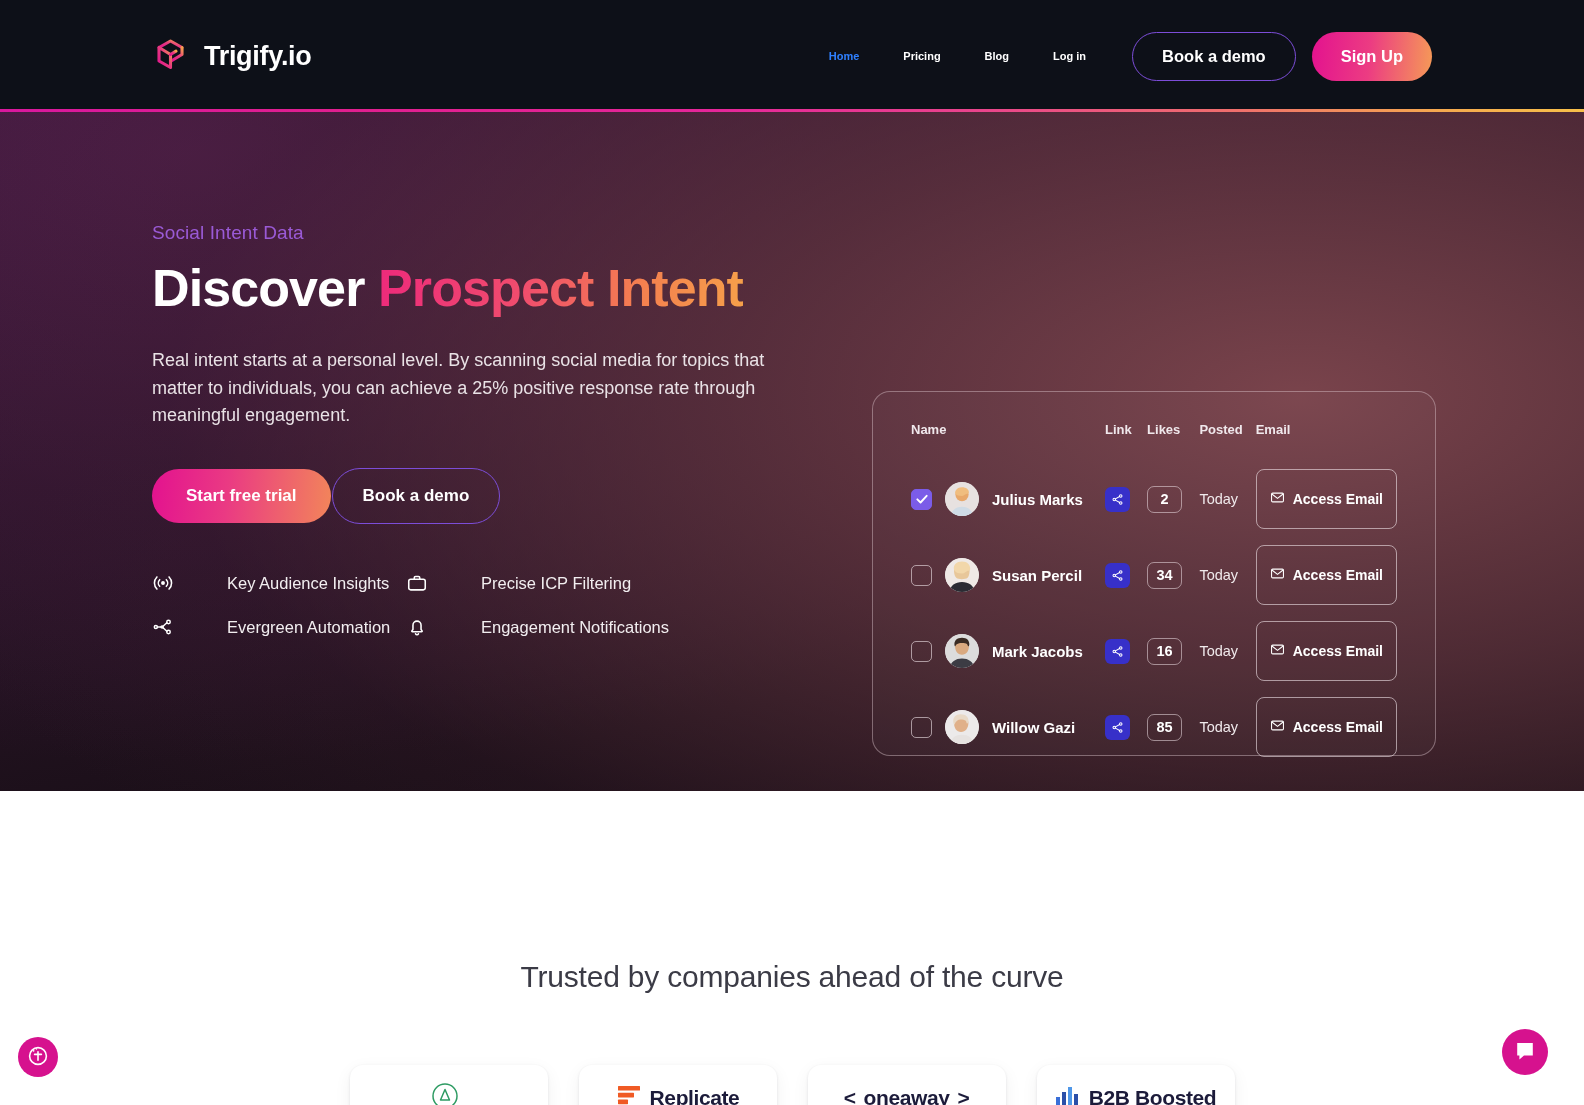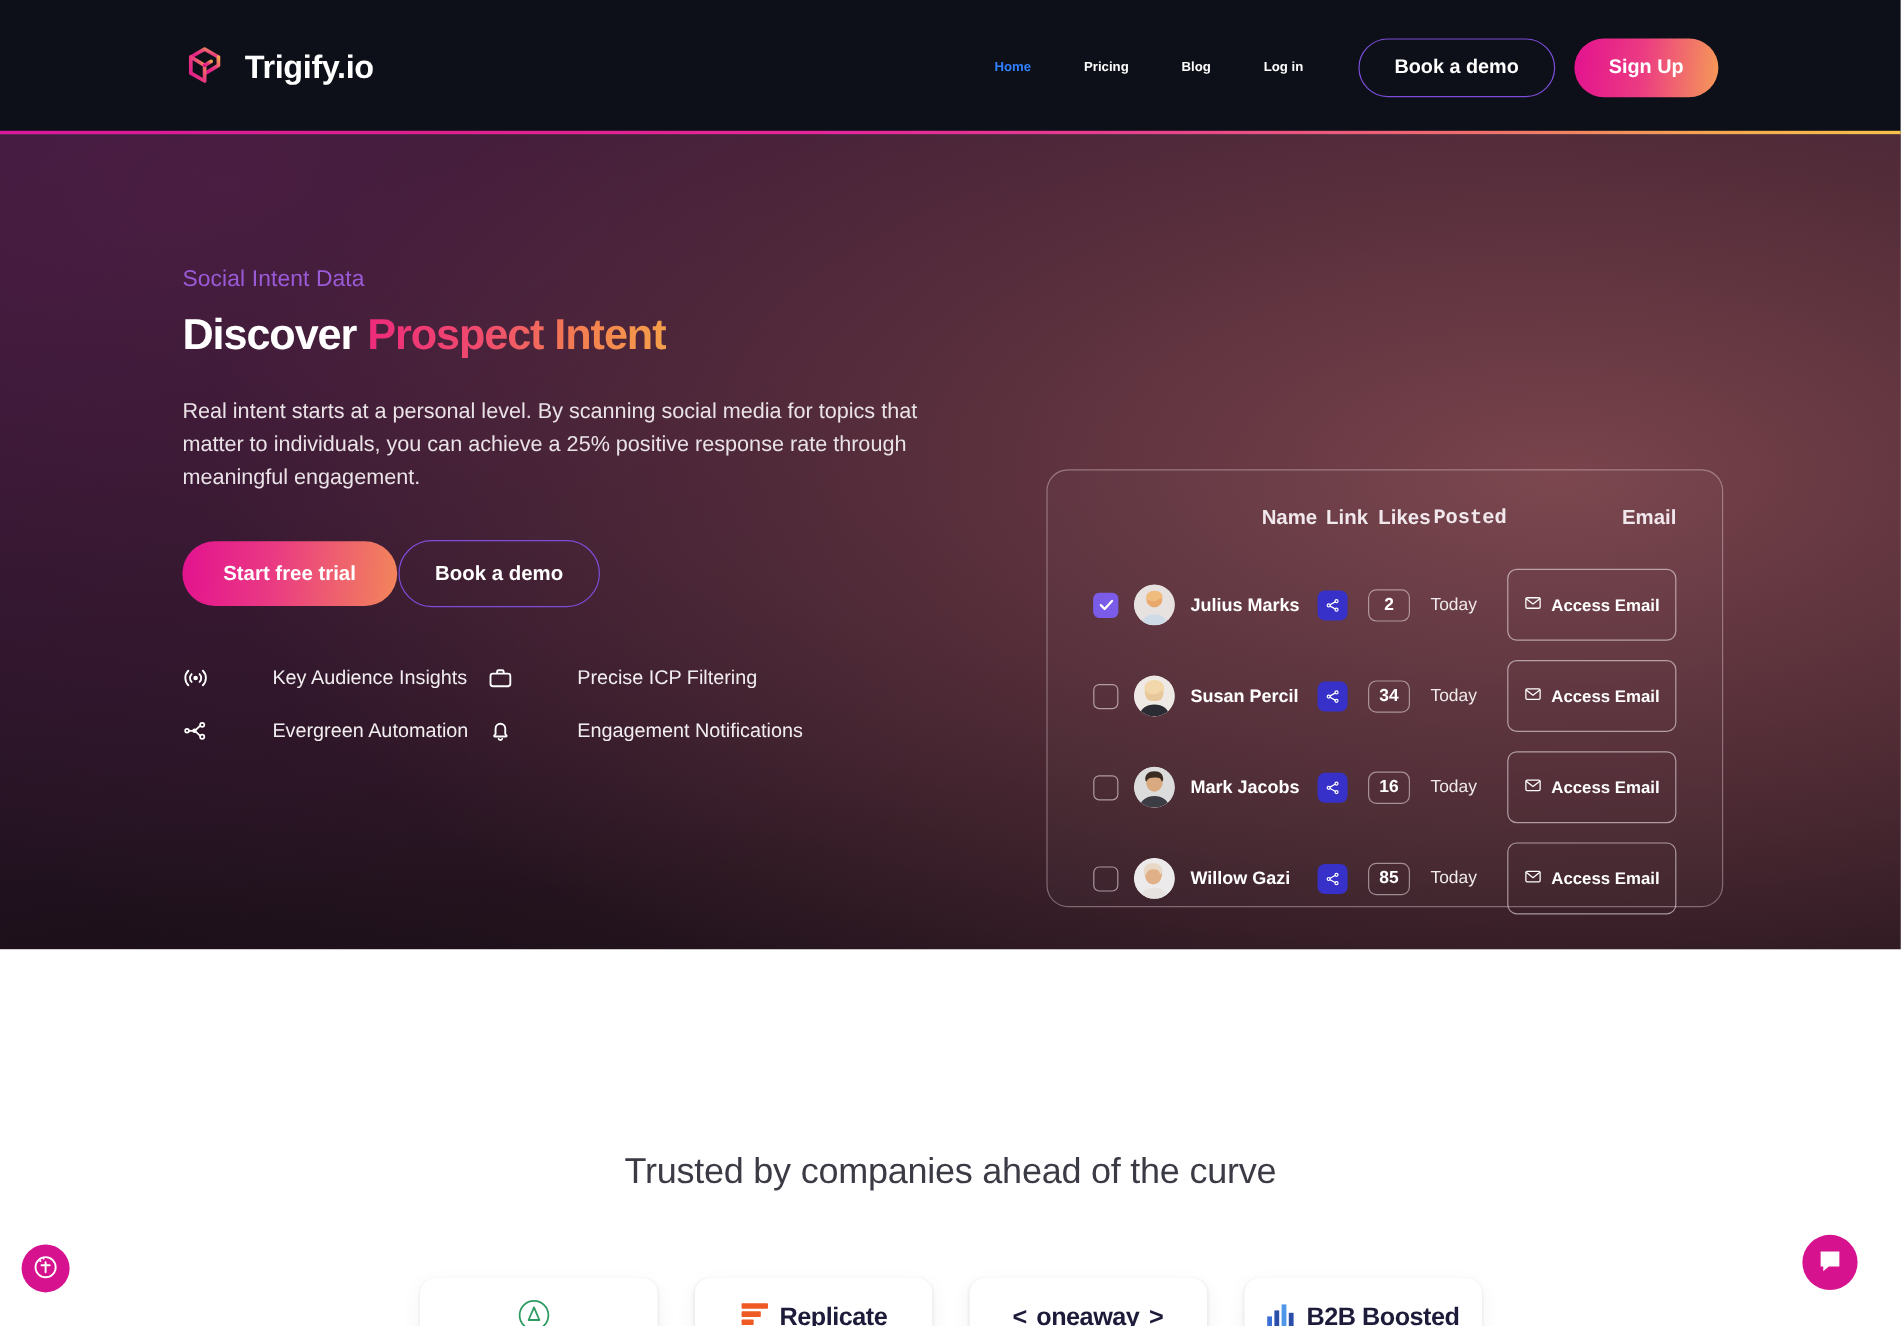--- a/index.html
+++ b/index.html
@@ -69,21 +69,21 @@
     position:relative;
     display:flex; align-items:flex-start;
     padding:110px 152px 0 152px;
   }
   .hero-left { width:700px; flex:0 0 700px; }
   .eyebrow {
     color:#9a5ad6; font-size:19px; font-weight:400;
     letter-spacing:0.1px; margin-bottom:15px;
   }
   .hero-title {
-    font-size:36px; font-weight:700; line-height:1.12;
+    font-size:52px; font-weight:700; line-height:1.12;
     color:#ffffff; letter-spacing:-0.9px; margin-bottom:30px;
   }
   .grad-text {
     background:linear-gradient(95deg,#ed2a7b 0%,#f04d6d 40%,#f4804f 72%,#f5a04a 100%);
     -webkit-background-clip:text; background-clip:text;
     -webkit-text-fill-color:transparent; color:transparent;
   }
   .hero-desc {
     color:#e9e2e6; font-size:18px; line-height:1.52;
     max-width:640px; font-weight:400; margin-bottom:39px;
@@ -114,25 +114,25 @@
   .hero-card {
     position:absolute; left:872px; top:279px;
     width:564px; height:365px;
     border:1px solid rgba(226,205,212,0.42);
     border-radius:18px;
     background:rgba(255,255,255,0.025);
     padding:30px 38px 0 38px;
   }
   .tbl { width:100%; border-collapse:collapse; }
   .tbl th {
-    text-align:right; color:#f0e8ec; font-size:17px; font-weight:700;
+    text-align:left; color:#f0e8ec; font-size:13px; font-weight:700;
     padding-bottom:24px; white-space:nowrap;
   }
   .th-name{width:214px;} .th-link{width:56px;} .th-likes{width:68px;}
-  .th-posted{width:68px;font-family:Liberation Mono, monospace;} .th-email{width:auto;}
+  .th-posted{width:68px;} .th-email{width:auto;}
   .tbl td { padding:8px 0; vertical-align:middle; }
   .name-cell { display:flex; align-items:center; gap:13px; }
   .chk {
     width:21px; height:21px; flex:0 0 21px; border-radius:5px;
     border:1.4px solid rgba(236,222,228,0.62); background:transparent;
     display:flex; align-items:center; justify-content:center; cursor:pointer;
   }
   .chk.checked { background:#7b5ce8; border-color:#7b5ce8; }
   .avatar {
     width:34px; height:34px; flex:0 0 34px; border-radius:50%;

